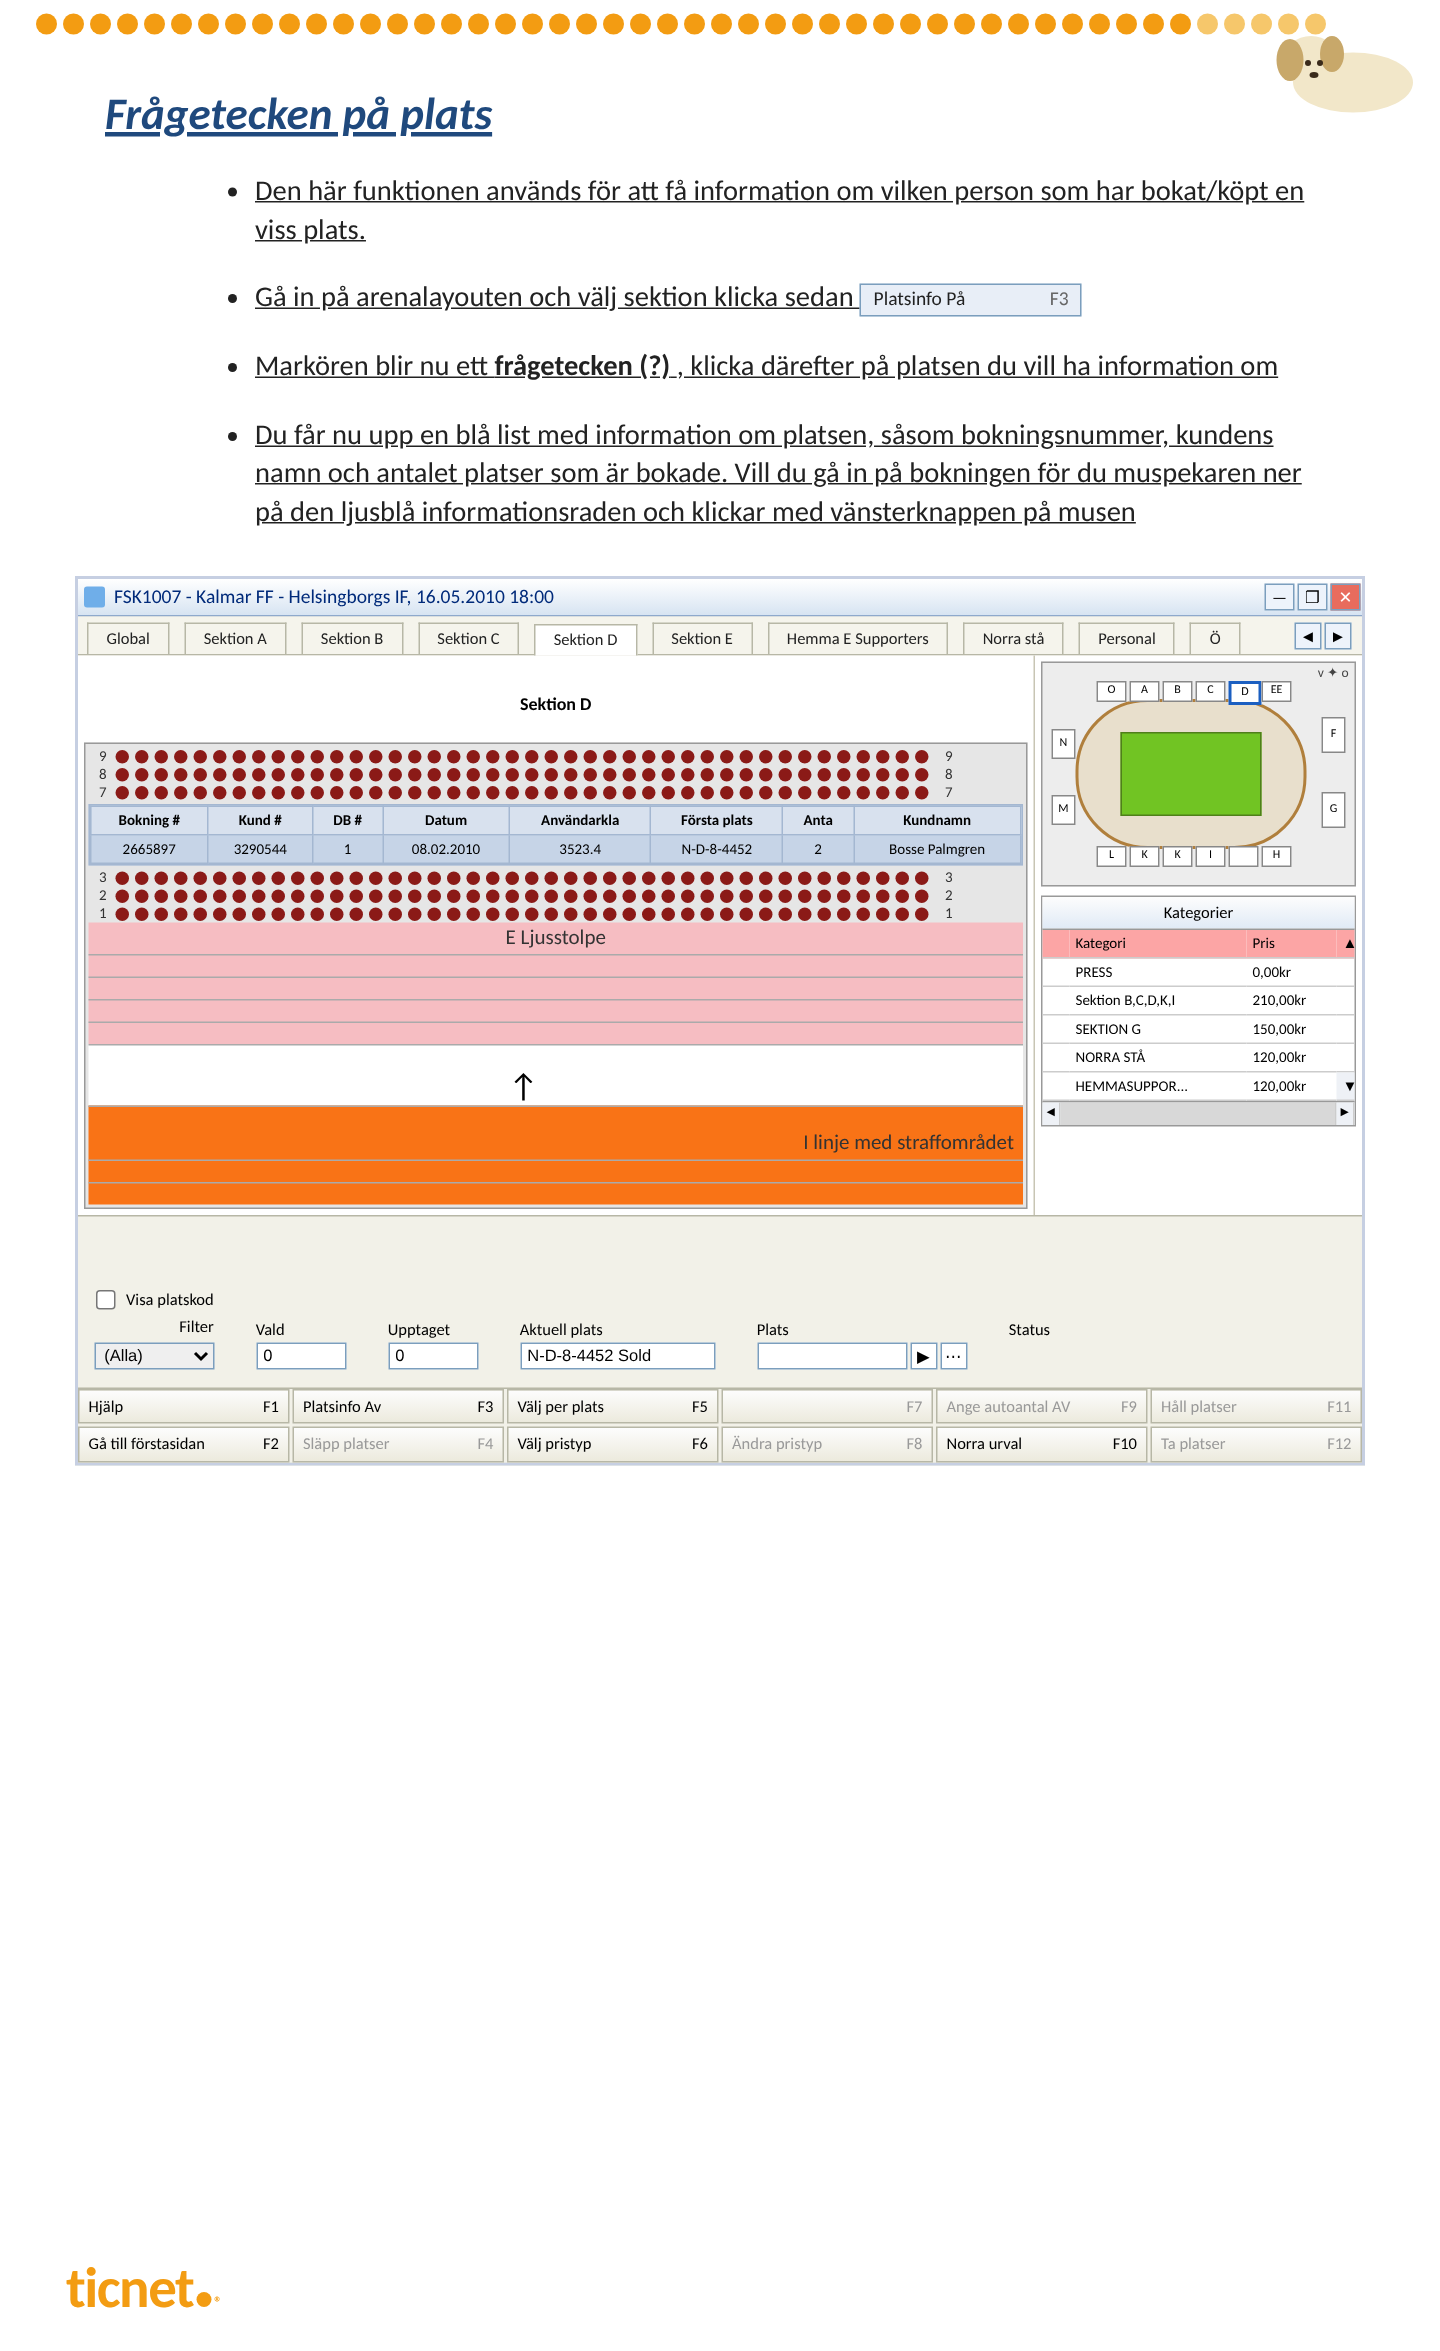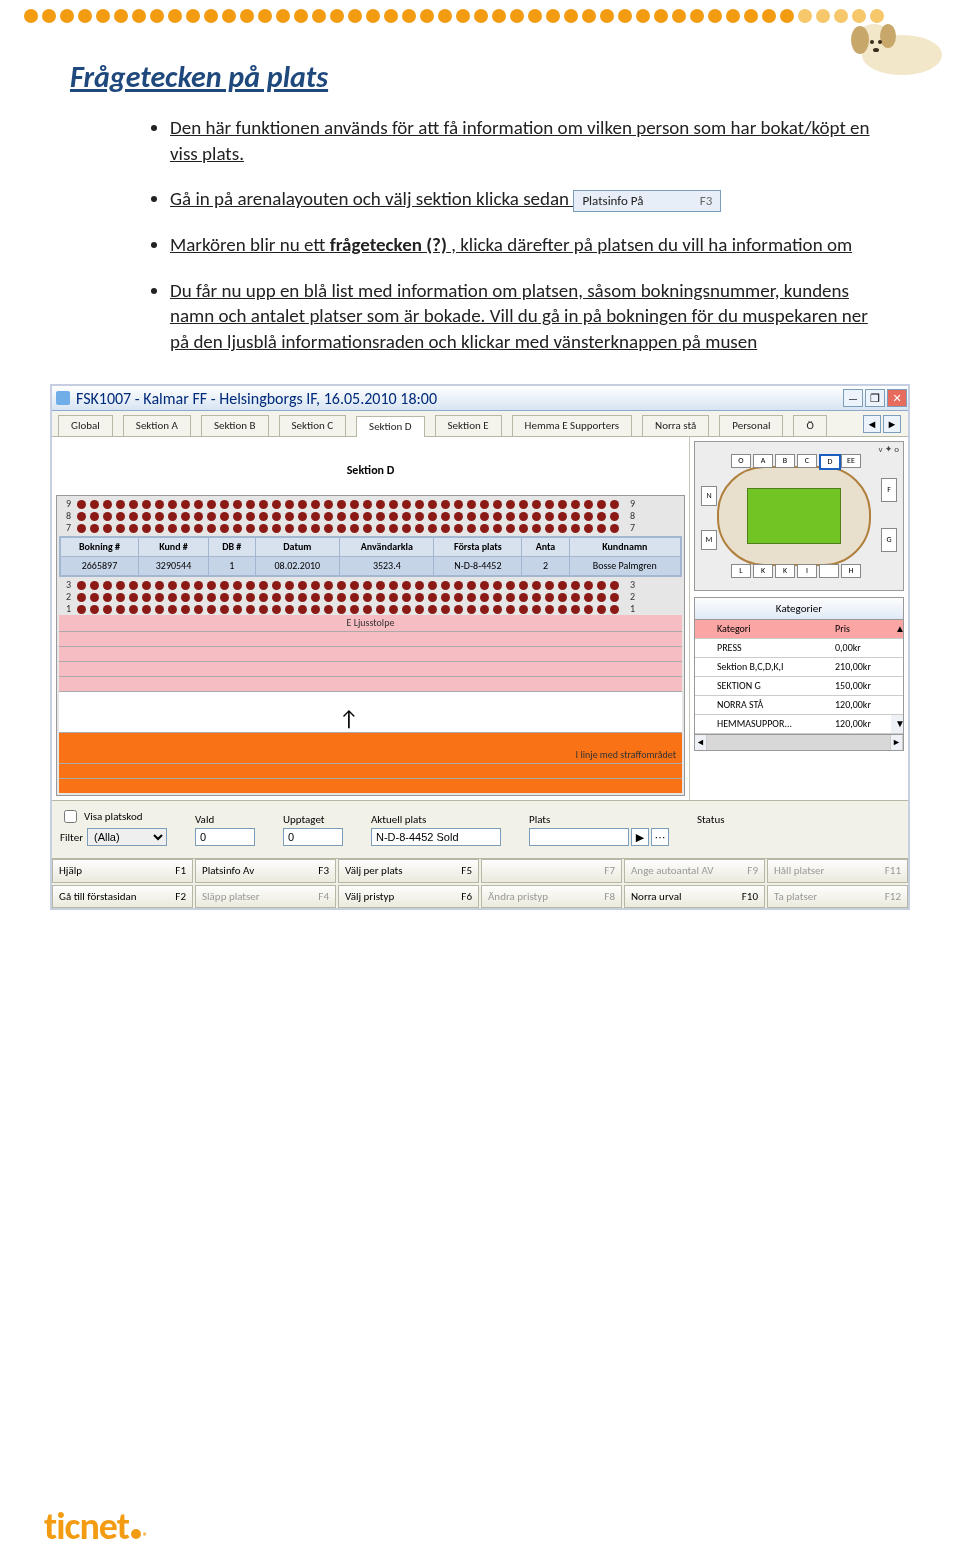--- a/index.html
+++ b/index.html
@@ -12,21 +12,21 @@
   h1.title{color:#1F497D;font-size:30px;font-style:italic;text-decoration:underline;font-weight:700;margin:16px 0 20px 0;}
   ul.bullets{list-style:disc;padding-left:100px;margin:0 0 12px 0;font-size:19px;line-height:1.35;}
   ul.bullets li{margin-bottom:20px;text-decoration:underline;}
   .bold{font-weight:700;}
   .inline-btn{display:inline-block;border:1px solid #7B9EBD;background:#E8EEF7;padding:1px 8px;font-size:13px;vertical-align:middle;min-width:130px;}
   .inline-btn .fkey{float:right;color:#666;}
   
   .shotwrap{margin:30px 50px 0 50px;border:2px solid #C6CFE2;background:#ECE9D8;font-size:11px;line-height:1.2;color:#000;}
   .titlebar{height:24px;background:linear-gradient(#FFFFFF,#D7E4F2);display:flex;align-items:center;border-bottom:1px solid #8EA9CC;}
   .titlebar .ic{width:14px;height:14px;margin:0 4px;background:#6faee9;border-radius:2px;}
-  .titlebar .tt{flex:1;font-size:16px;color:#002A7A;padding-left:2px;}
+  .titlebar .tt{flex:1;font-size:13px;color:#002A7A;padding-left:2px;}
   .winbtn{width:18px;height:16px;margin:0 1px;border:1px solid #7B9EBD;background:#EDF3FB;display:flex;align-items:center;justify-content:center;}
   .winbtn.close{background:#E86C5D;color:#fff;}
   .tabs{display:flex;gap:10px;padding:4px 6px 0 6px;background:#F5F4EC;border-bottom:1px solid #B7B7A6;}
   .tab{border:1px solid #B7B7A6;border-bottom:none;padding:3px 12px;background:#F5F4EC;font-size:11px;color:#222;}
   .tab.active{background:#FFF;position:relative;top:1px;}
   .tab-arrows{display:flex;gap:0;margin-left:auto;}
   .tab-arrows .winbtn{width:16px;height:16px;}
   .worksplit{display:flex;background:#FFF;}
   .left{flex:1;padding:4px;}
   .right{width:210px;padding:4px;border-left:1px solid #C8C5B4;}
@@ -36,21 +36,21 @@
   .rlabel{width:12px;text-align:right;font-size:10px;color:#333;padding-right:2px;}
   .seat{width:9px;height:9px;border-radius:50%;background:#8B1A17;}
   .tooltip{margin:2px 0;border:1px solid #A4B7D1;background:#C6D4E7;}
   .tooltip table{border-collapse:collapse;width:100%;font-size:10px;}
   .tooltip th,.tooltip td{border:1px solid #A4B7D1;padding:3px 6px;text-align:center;}
   .tooltip th{background:#D8E1EE;}
   .lines{background:#fff;}
   .lines .l{height:14px;border-top:1px solid #aaa;}
   .pinkarea{background:#F6BDC2;}
   .greenarea{background:#f97316;}
-  .smalllabel{font-size:10px;color:#333;padding:2px 6px;}
+  .smalllabel{font-size:14px;color:#333;padding:2px 6px;}
   .arrowmark{display:inline-block;font-size:22px;margin-left:280px;}
   
   .minimap{border:1px solid #999;height:148px;background:#EDEDED;position:relative;}
   .stadium{position:absolute;left:22px;top:24px;width:150px;height:96px;border:2px solid #B07F3C;border-radius:48px;background:#E8DFCC;display:flex;align-items:center;justify-content:center;}
   .pitch{width:92px;height:54px;background:#71C423;border:1px solid #4F7F1A;}
   .stand{position:absolute;background:#fff;border:1px solid #888;font-size:8px;display:flex;align-items:center;justify-content:center;}
   .compass{position:absolute;top:2px;right:4px;font-size:9px;color:#444;}
   .cat{margin-top:6px;border:1px solid #999;}
   .cathdr{background:linear-gradient(#FDFDFD,#E0EAF6);text-align:center;font-size:11px;padding:4px 0;border-bottom:1px solid #999;}
   .cattbl{display:grid;grid-template-columns:18px 1fr 60px 12px;font-size:10px;}
@@ -59,21 +59,21 @@
   .cattbl .hdr{background:#fca5a5;font-weight:400;}
   .scroll-up,.scroll-dn{background:#EEF1F6;text-align:center;}
   .catscroll{display:grid;grid-template-columns:12px 1fr 12px;border-top:1px solid #999;}
   .catscroll div{padding:2px 0;text-align:center;background:#EEF1F6;border-right:1px solid #ccc;font-size:9px;}
   
   .bottombar{border-top:1px solid #B7B7A6;background:#F2F1E8;padding:6px 8px;}
   .brow{display:flex;gap:28px;align-items:flex-end;font-size:11px;margin-bottom:6px;}
   .field{display:flex;flex-direction:column;gap:2px;}
   .field input{border:1px solid #7B9EBD;padding:2px 4px;font-size:11px;background:#fff;}
   .field select{border:1px solid #7B9EBD;padding:1px 2px;font-size:11px;}
-  .chk{display:flex;align-items:center;gap:4px;}
+  .chk{display:flex;align-items:center;gap:4px;margin-top:40px;}
   .play{width:16px;height:16px;border:1px solid #7B9EBD;background:#fff;display:flex;align-items:center;justify-content:center;}
   .fnbar{display:grid;grid-template-columns:repeat(6,1fr);gap:2px;border-top:1px solid #B7B7A6;background:#F2F1E8;}
   .fnbtn{border:1px solid #B7B7A6;background:linear-gradient(#FDFDFD,#ECEADD);padding:4px 6px;display:flex;justify-content:space-between;font-size:11px;}
   .fnbtn.dis{color:#999;}
   
   .footer{position:absolute;bottom:18px;left:44px;}
   .logo{display:flex;align-items:baseline;color:#F39C12;font-weight:700;font-size:38px;letter-spacing:-1px;}
   .logo .dotacc{width:10px;height:10px;border-radius:50%;background:#F39C12;display:inline-block;margin-left:2px;margin-bottom:6px;}
   .logo .tm{font-size:10px;vertical-align:top;margin-left:2px;}
   .tn{color:#F39C12;}
@@ -581,21 +581,21 @@
     </div>
   </div>
 
   <div class="bottombar">
     <div class="brow">
       <div class="field">
         <label class="chk">
             <input type="checkbox" style="">
             <span>Visa platskod</span>
           </label>
-        <div style="display:flex;gap:4px;align-items:center;">
+        <div style="display:flex;gap:4px;align-items:flex-end;flex-direction:column;">
           <span>Filter</span>
           <select style="width:80px"><option>(Alla)</option></select>
         </div>
       </div>
       <div class="field">
           <span>Vald</span>
           <input readonly="" style="width: 50px;" value="0">
         </div>
       <div class="field">
           <span>Upptaget</span>

